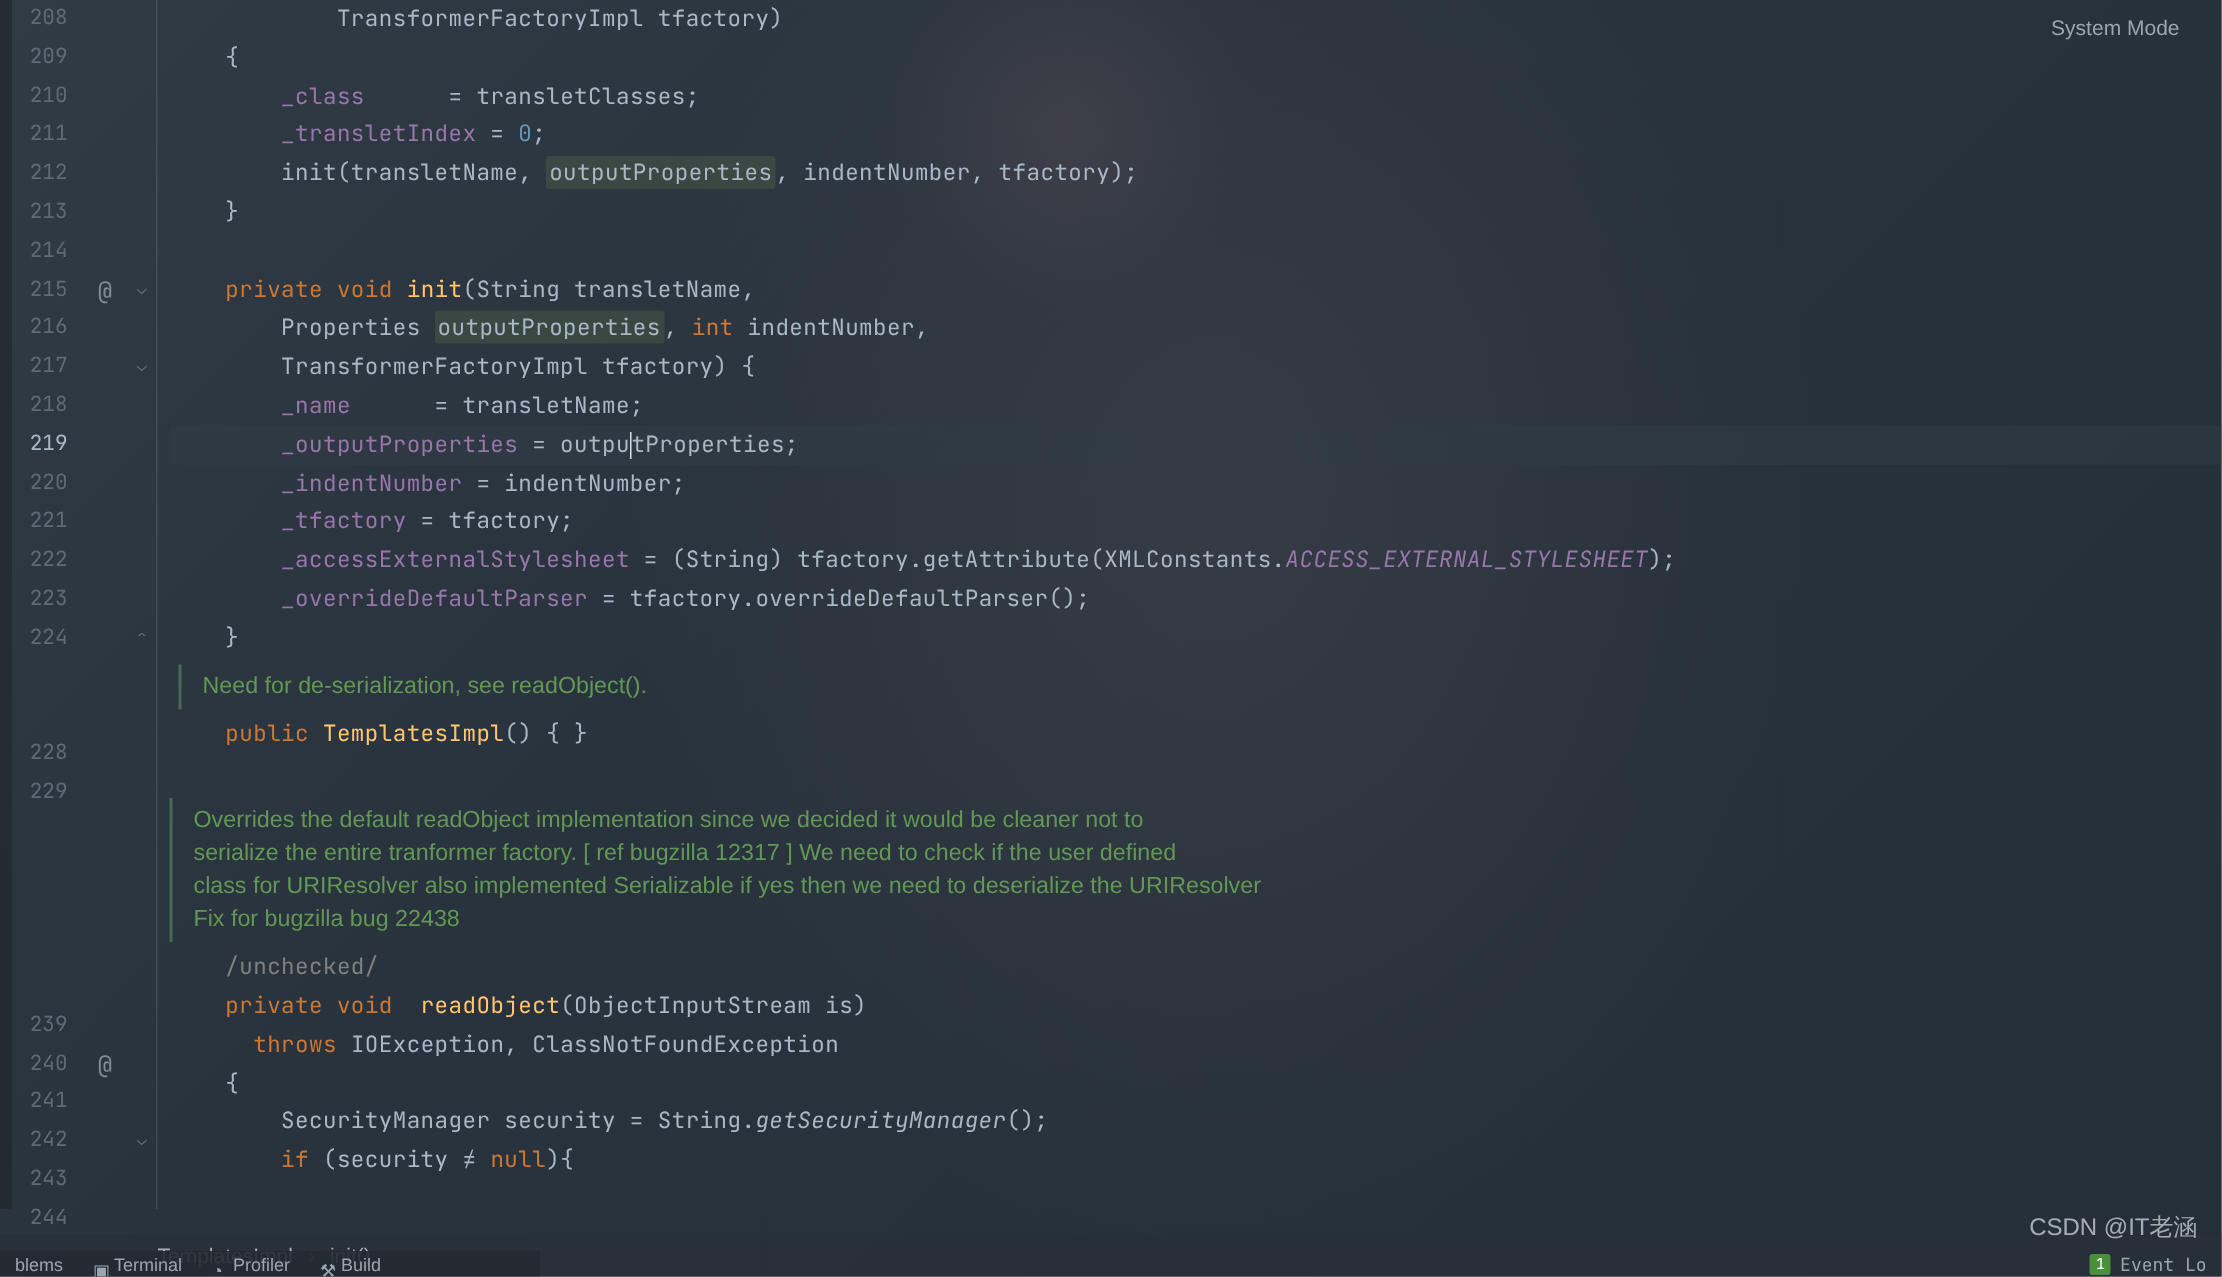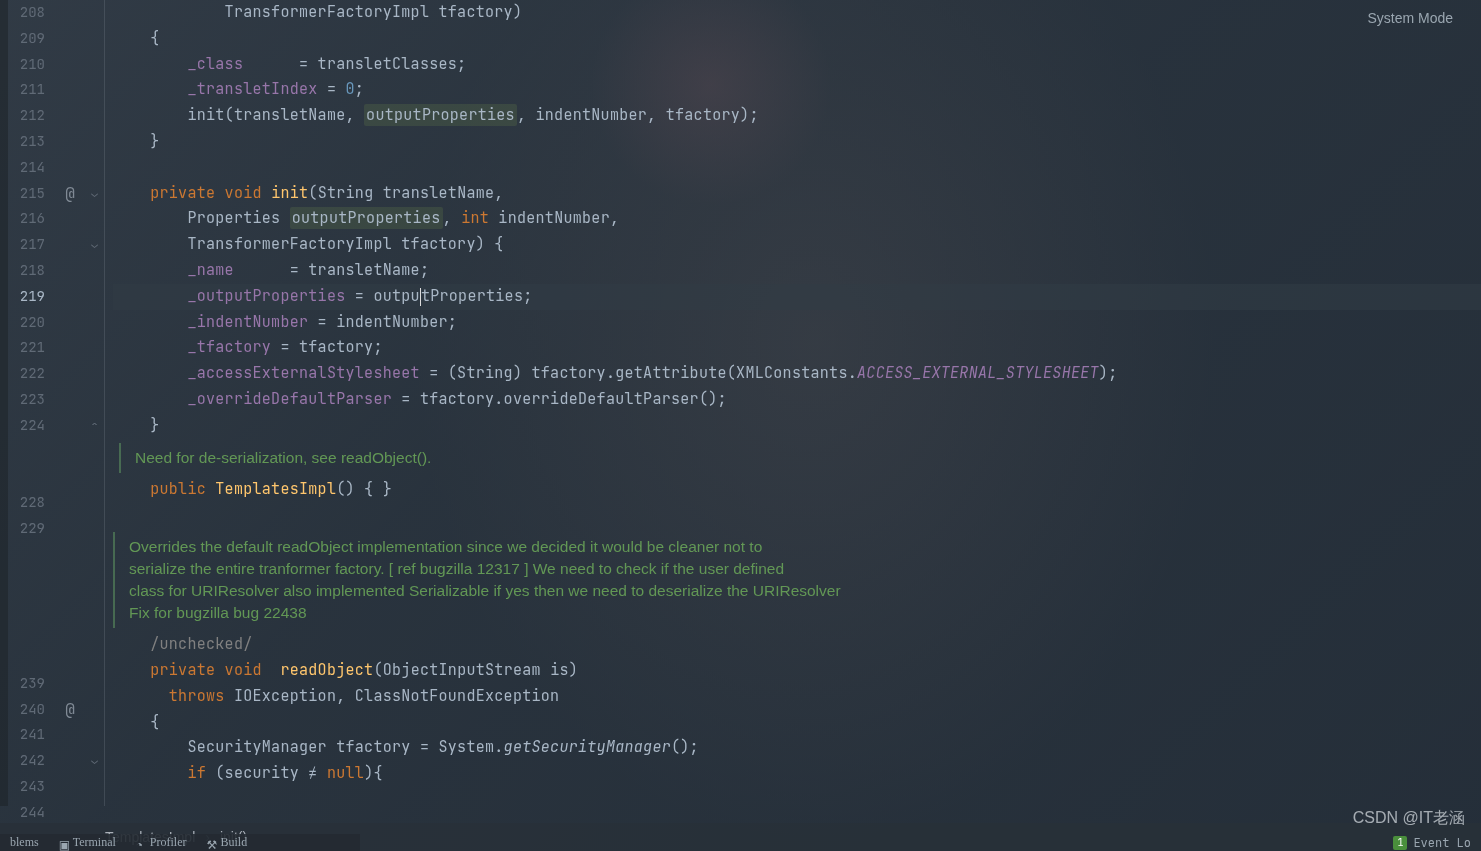--- a/index.html
+++ b/index.html
@@ -31,21 +31,21 @@
 .static-field { font-style:italic; color:#9876aa; }
 .italic-m { font-style:italic; color:#a9b7c6; }
 .param-hl { background:rgba(80,100,70,0.4); padding:1px 2px; border-radius:2px; }
 .comment-block { border-left:2px solid rgba(100,160,100,0.5); margin:4px 0 4px 0; padding:4px 0 4px 14px; color:#629755; font-family:"Segoe UI",sans-serif; font-size:15.5px; line-height:22px; }
 .comment-block.small { margin-left:6px; }
 .java-comment { color:#808080; }
 .reader-mode { position:absolute; top:10px; right:28px; color:#9aa6b0; font-family:"Segoe UI",sans-serif; font-size:14px; }
 .breadcrumb { position:absolute; left:0; right:0; bottom:0; height:28px; background:rgba(40,48,56,0.85); display:flex; align-items:center; padding-left:105px; color:#aab0b8; font-family:"Segoe UI",sans-serif; font-size:14px; }
 .breadcrumb .sep { margin:0 10px; color:#6a737d; }
 .toolwin { position:absolute; left:0; bottom:0; height:17px; display:flex; align-items:center; gap:20px; background:rgba(35,42,50,0.9); padding:0 10px; color:#9aa6b0; font-size:12px; font-family:"Segoe UI",sans-serif; width:360px; }
-.toolwin .itm { display:flex; align-items:center; gap:4px;font-family:Liberation Serif, serif; }
+.toolwin .itm { display:flex; align-items:flex-end; gap:4px; }
 .icon-sq { width:10px; height:10px; display:inline-block; }
 .watermark { position:absolute; right:16px; bottom:22px; color:rgba(220,225,230,0.7); font-family:"Segoe UI",sans-serif; font-size:16px; }
 .status-br { position:absolute; right:10px; bottom:0; height:17px; display:flex; align-items:center; gap:6px; font-size:12px; color:#9aa6b0; }
 .green-box { background:#4a8f3c; color:#fff; width:14px; height:14px; display:inline-flex; align-items:center; justify-content:center; font-size:10px; border-radius:2px; }
 .left-rail { position:absolute; left:0; top:0; width:8px; height:806px; background:rgba(30,36,42,0.6); }
 .cursor { display:inline-block; width:1px; height:18px; background:#ddd; vertical-align:middle; }
 </style>
 </head>
 <body>
 
@@ -180,21 +180,21 @@
     <div class="comment-block">
       <div>Overrides the default readObject implementation since we decided it would be cleaner not to</div>
       <div>serialize the entire tranformer factory. [ ref bugzilla 12317 ] We need to check if the user defined</div>
       <div>class for URIResolver also implemented Serializable if yes then we need to deserialize the URIResolver</div>
       <div>Fix for bugzilla bug 22438</div>
     </div>
     <div class="line"><span class="java-comment">    /unchecked/</span></div>
     <div class="line"><span>    </span><span class="kw">private </span><span class="kw">void  </span><span class="method">readObject</span><span>(ObjectInputStream is)</span></div>
     <div class="line"><span>      </span><span class="kw">throws </span><span>IOException, ClassNotFoundException</span></div>
     <div class="line"><span>    {</span></div>
-    <div class="line"><span>        SecurityManager tfactory = System.</span><span class="italic-m">getSecurityManager</span><span>();</span></div>
+    <div class="line"><span>        SecurityManager security = String.</span><span class="italic-m">getSecurityManager</span><span>();</span></div>
     <div class="line"><span>        </span><span class="kw">if </span><span>(security ≠ </span><span class="kw">null</span><span>){</span></div>
   </div>
 </div>
 
 <div class="breadcrumb">
   <span>TemplatesImpl</span>
   <span class="sep">›</span>
   <span>init()</span>
 </div>
 

